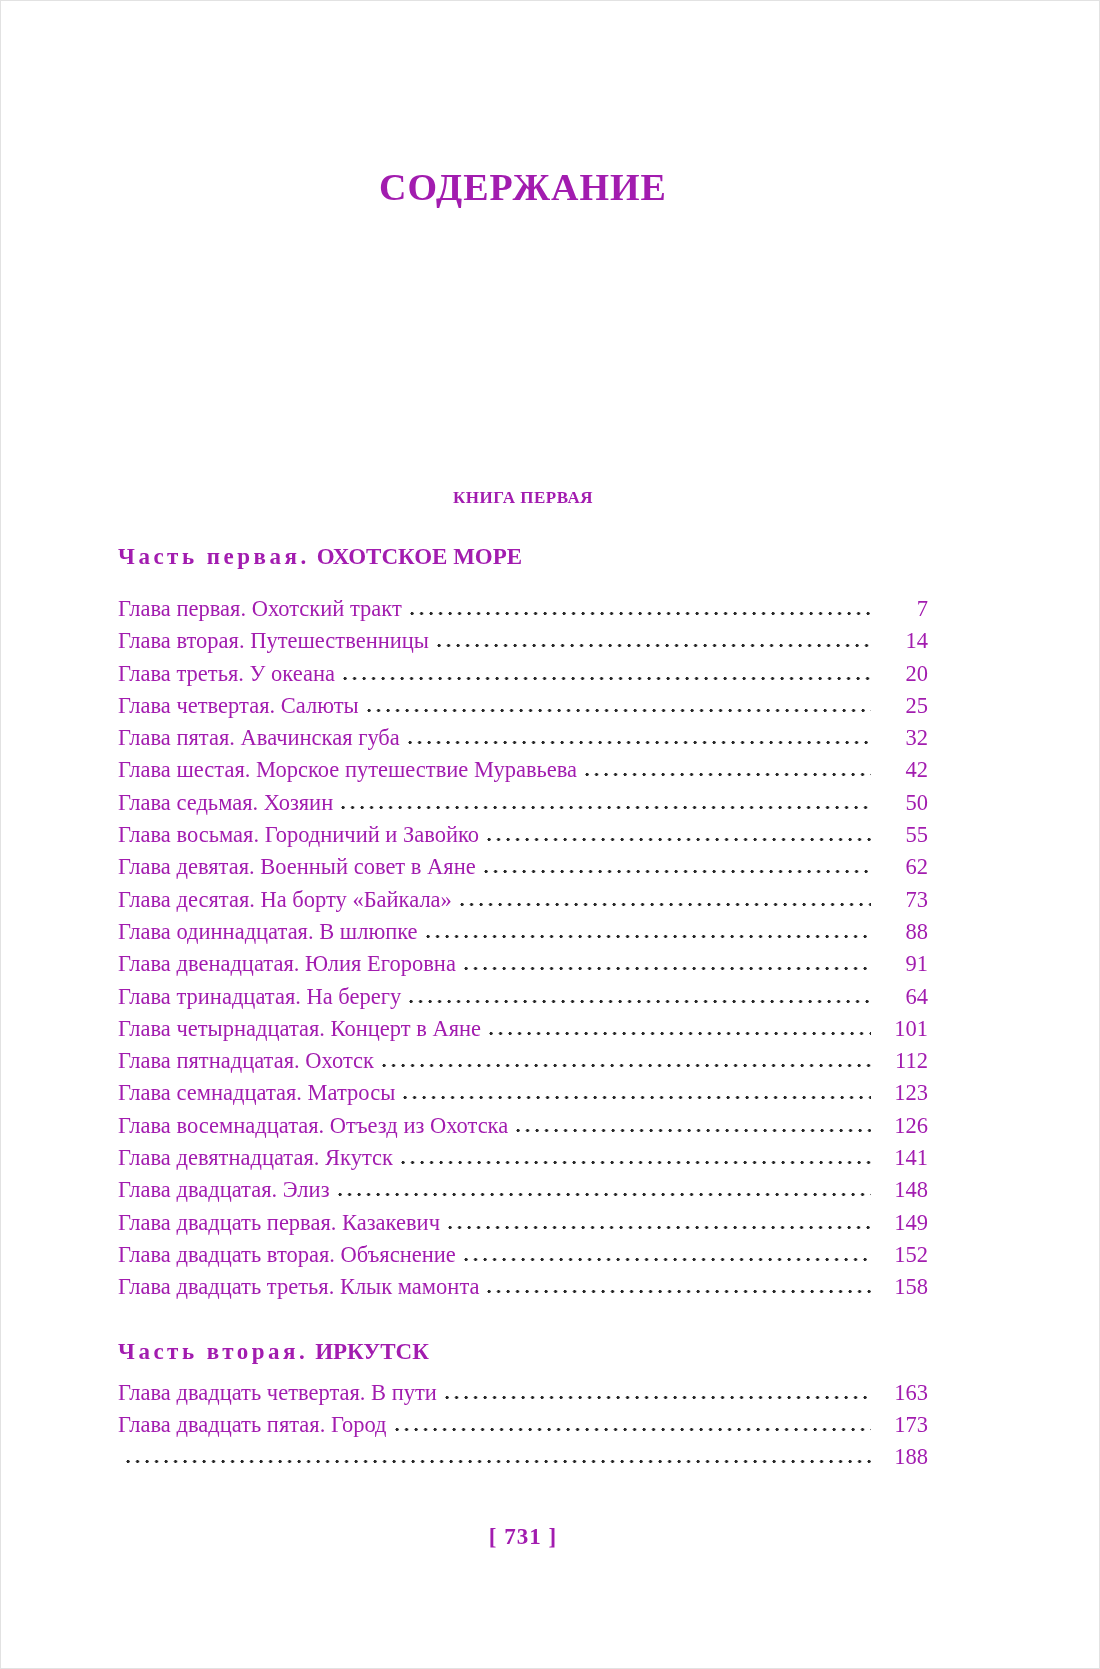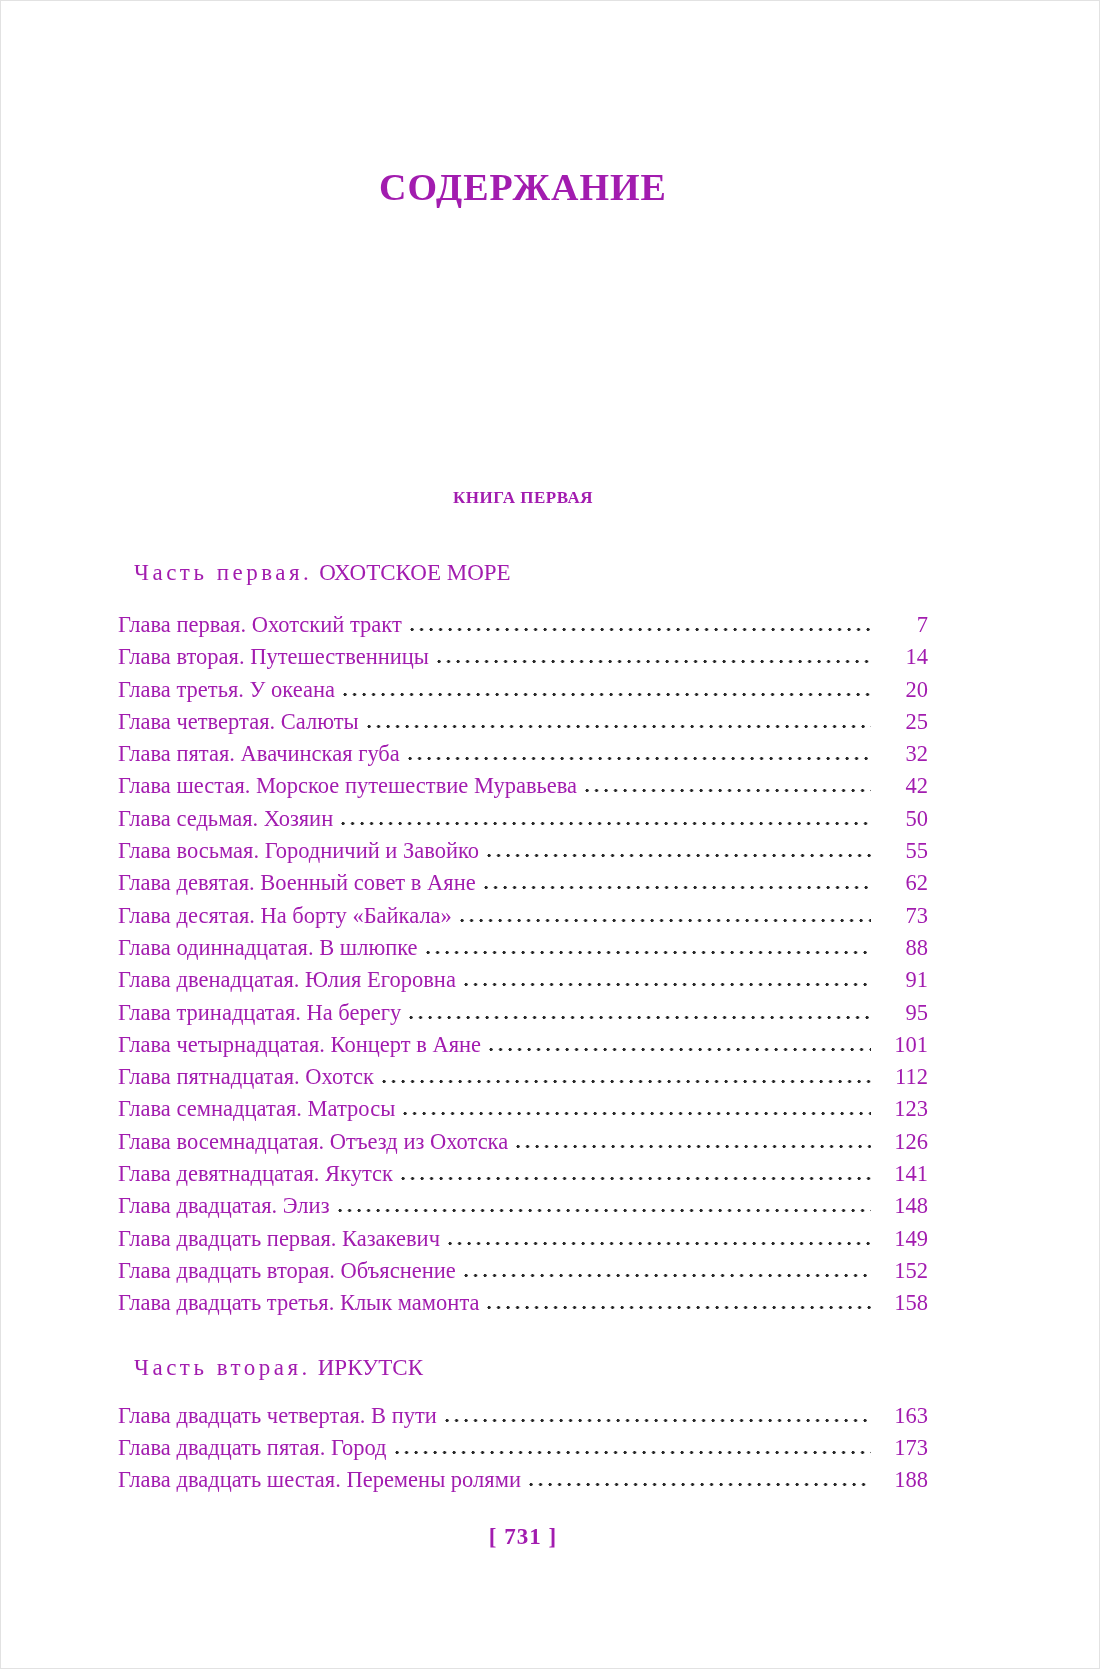--- a/index.html
+++ b/index.html
@@ -29,23 +29,23 @@
     font-size: 17px;
     font-weight: bold;
     letter-spacing: 0.5px;
     line-height: 30px;
   }
   .toc {
     position: absolute;
     top: 541px; left: 118px; width: 810px;
   }
   .part-heading {
-    margin: 16px;
+    margin: 0;
     font-size: 23px;
-    font-weight: normal;
+    font-weight: bold;
     line-height: 32px;
     white-space: nowrap;
   }
   .part-label { letter-spacing: 3.5px; margin-right: 7px; }
   .entries { margin-top: 20px; }
   .toc-section + .toc-section .part-heading { margin-top: 32px; }
   .toc-section + .toc-section .entries { margin-top: 9px; }
   .toc-row {
     display: flex;
     align-items: baseline;
@@ -155,21 +155,21 @@
 
   <div class="toc-row">
     <span class="entry-title">Глава двенадцатая. Юлия Егоровна</span>
     <span class="dots"></span>
     <span class="pagenum">91</span>
   </div>
 
   <div class="toc-row">
     <span class="entry-title">Глава тринадцатая. На берегу</span>
     <span class="dots"></span>
-    <span class="pagenum">95</span>
+    <span class="pagenum">64</span>
   </div>
 
   <div class="toc-row">
     <span class="entry-title">Глава четырнадцатая. Концерт в Аяне</span>
     <span class="dots"></span>
     <span class="pagenum">101</span>
   </div>
 
   <div class="toc-row">
     <span class="entry-title">Глава пятнадцатая. Охотск</span>
@@ -233,21 +233,20 @@
     <span class="pagenum">163</span>
   </div>
 
   <div class="toc-row">
     <span class="entry-title">Глава двадцать пятая. Город</span>
     <span class="dots"></span>
     <span class="pagenum">173</span>
   </div>
 
   <div class="toc-row">
-    <span class="entry-title">Глава двадцать шестая. Перемены ролями</span>
     <span class="dots"></span>
     <span class="pagenum">188</span>
   </div>
 </div>
   </section>
 </div>
   <div class="footer">[ 731 ]</div>
 </div>
 
 </body></html>

